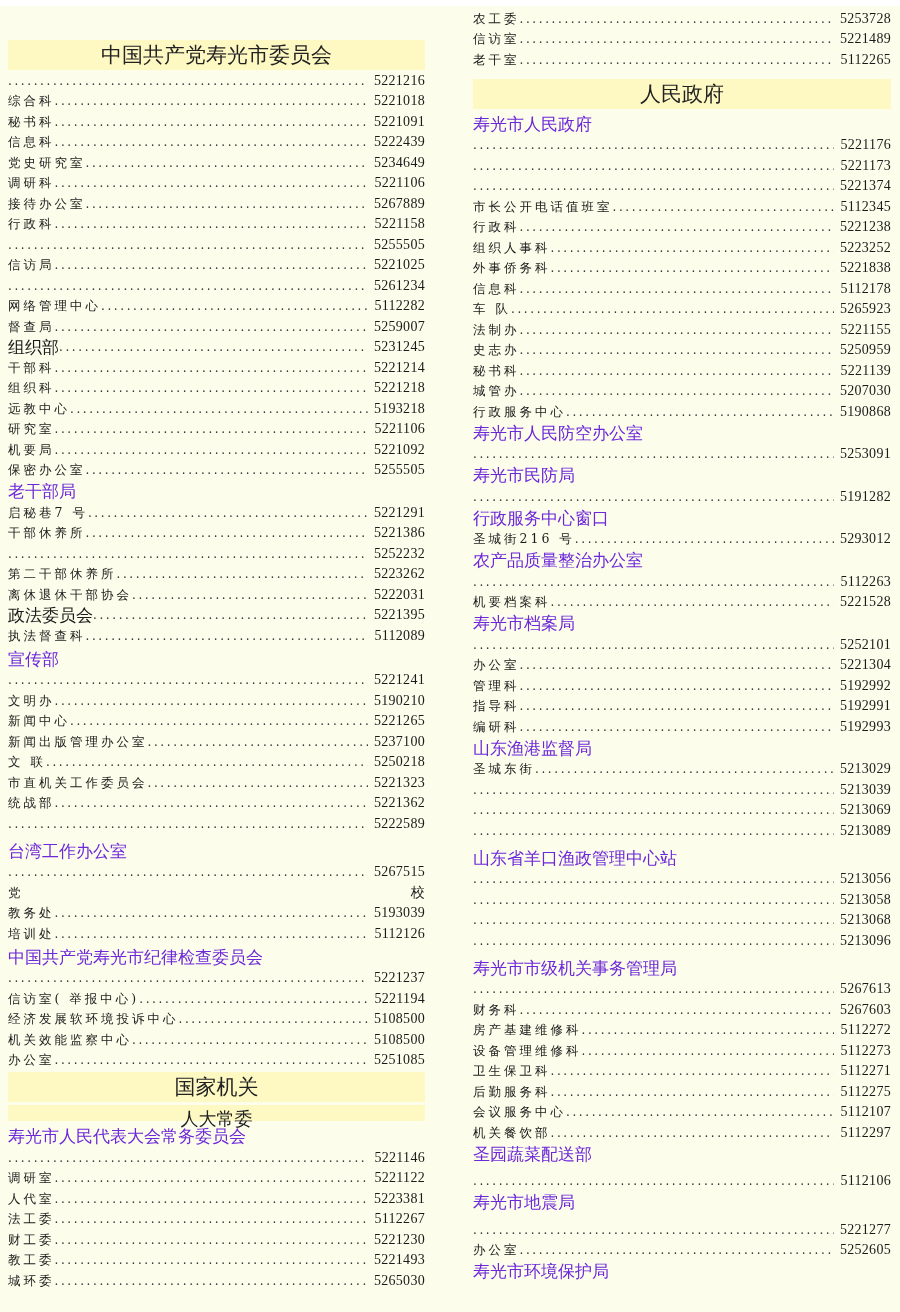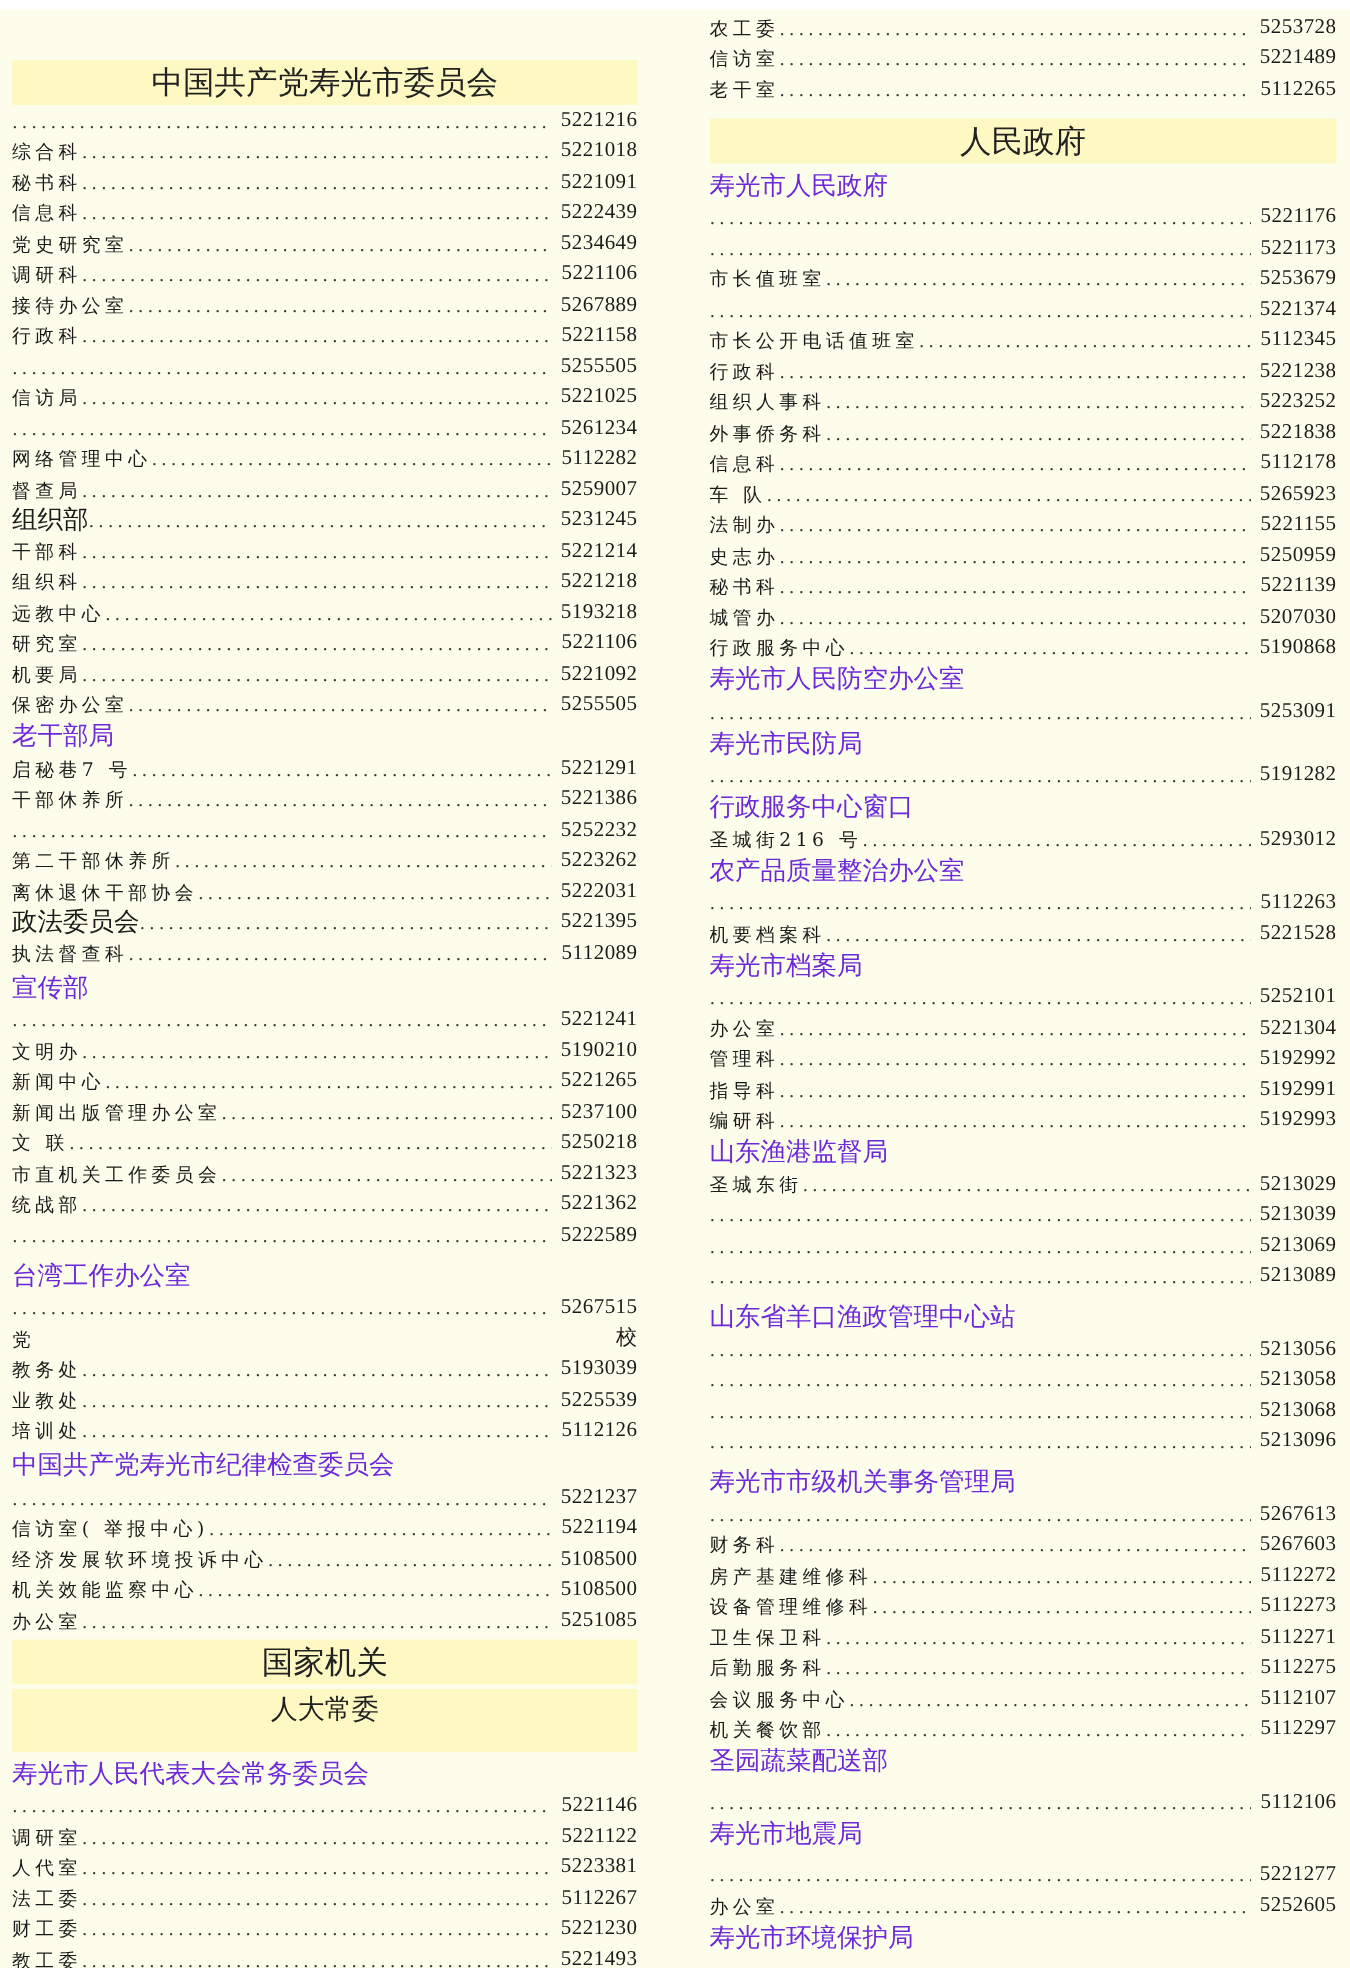--- a/index.html
+++ b/index.html
@@ -17,21 +17,21 @@
   .col-left { left: 8px; width: 417px; }
   .col-right { left: 473px; width: 418px; }
   .block-title {
     background: #fef9c3;
     text-align: center;
     font-family: "DejaVu Sans", "Liberation Sans", sans-serif;
     color: #222;
     margin: 0;
   }
   .block-title.big { font-size: 21px; height: 30px; line-height: 30px; }
-  .block-title.mid { font-size: 18px; height: 42px; line-height: 27px; }
+  .block-title.mid { font-size: 18px; height: 16px; line-height: 27px; }
   .org {
     font-family: "DejaVu Sans", "Liberation Sans", sans-serif;
     font-size: 17px; line-height: 22px; height: 22px;
     color: #6d28d9; white-space: nowrap;
   }
   .row {
     display: flex; align-items: flex-end;
     height: 20.5px; line-height: 20px;
     font-size: 12.5px; white-space: nowrap; overflow: hidden;
   }
@@ -268,25 +268,20 @@
       <span class="name">党</span>
       <span class="phone">校</span>
     </div>
     <div>
         <div class="row">
           <span class="name">教务处</span>
           <span class="dots"></span>
           <span class="phone">5193039</span>
         </div>
         <div class="row">
-          <span class="name">业教处</span>
-          <span class="dots"></span>
-          <span class="phone">5225539</span>
-        </div>
-        <div class="row">
           <span class="name">培训处</span>
           <span class="dots"></span>
           <span class="phone">5112126</span>
         </div>
       </div>
 
     <div class="org" style="margin-top:2px">中国共产党寿光市纪律检查委员会</div>
     <div>
         <div class="row">
           <span class="name"></span>
@@ -386,25 +381,20 @@
           <span class="name"></span>
           <span class="dots"></span>
           <span class="phone">5221176</span>
         </div>
         <div class="row">
           <span class="name"></span>
           <span class="dots"></span>
           <span class="phone">5221173</span>
         </div>
         <div class="row">
-          <span class="name">市长值班室</span>
-          <span class="dots"></span>
-          <span class="phone">5253679</span>
-        </div>
-        <div class="row">
           <span class="name"></span>
           <span class="dots"></span>
           <span class="phone">5221374</span>
         </div>
         <div class="row">
           <span class="name">市长公开电话值班室</span>
           <span class="dots"></span>
           <span class="phone">5112345</span>
         </div>
         <div class="row">

